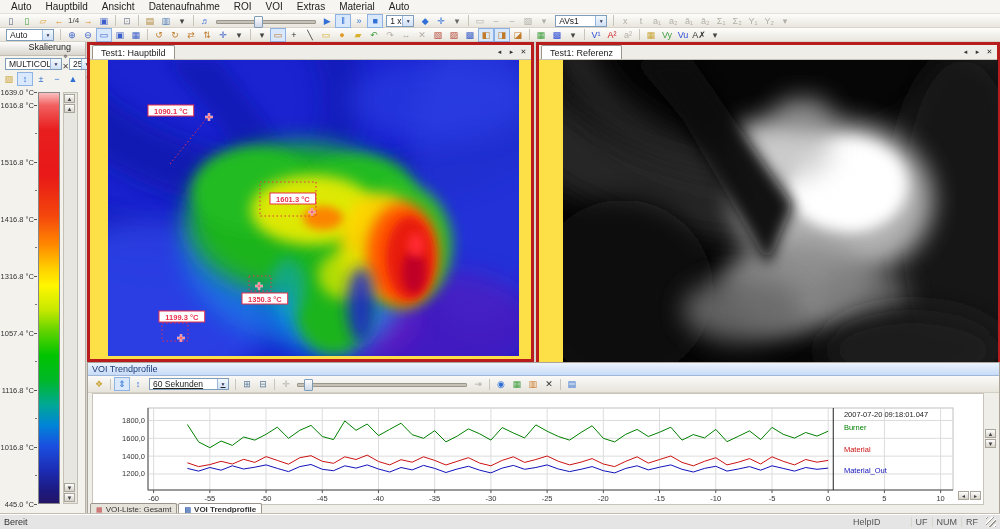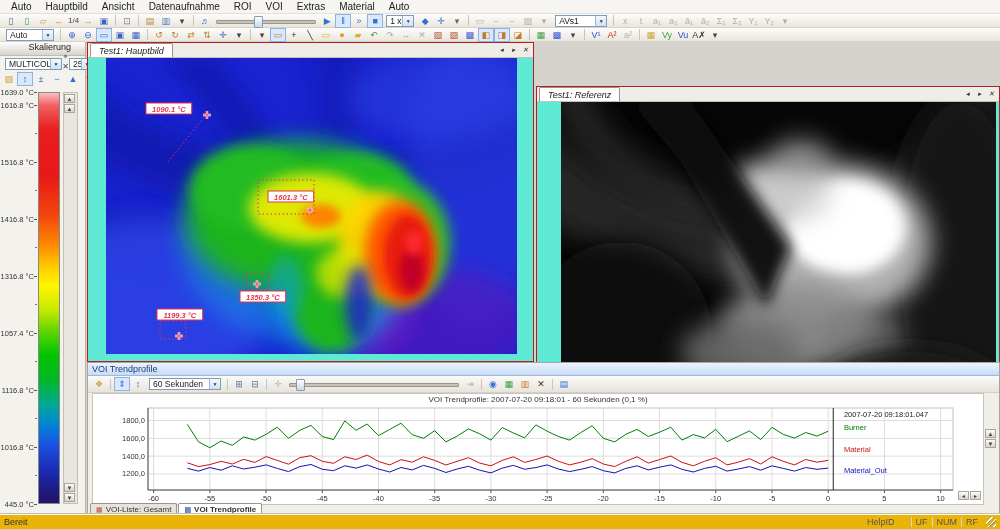--- a/index.html
+++ b/index.html
@@ -36,21 +36,21 @@
   #scalecombos{display:flex;align-items:center;padding:2px 2px 1px 2px;gap:1px;}
   #scaletools{display:flex;align-items:center;padding:1px 1px 0 1px;}
   #scalearea{position:absolute;left:0;top:46px;bottom:6px;right:0;padding-left:8px;}
   #scalegrad{position:absolute;left:38px;top:4px;bottom:4px;width:20px;border:1px solid #888;}
   .slabel{position:absolute;left:0;width:34px;text-align:right;font-size:7.5px;color:#333;transform:translateY(-50%);white-space:nowrap;}
   .stick{position:absolute;left:34px;width:3px;height:1px;background:#555;}
   .stick.minor{left:35px;width:2px;background:#777;}
   #scalescroll{position:absolute;left:63px;top:4px;bottom:4px;width:13px;background:#e8e6e0;border:1px solid #c4c0b6;}
   .sc-btn{width:11px;height:9px;font-size:6px;line-height:9px;text-align:center;color:#444;background:linear-gradient(#fdfdfc,#d6d2ca);
           border:1px solid #aaa69c;box-sizing:border-box;}
-  .viewpanel{position:absolute;top:42px;background:#5eead4;border:1px solid #b91c1c;box-sizing:border-box;font-style:italic;}
+  .viewpanel{position:absolute;top:42px;background:#fde047;border:3px solid #b91c1c;box-sizing:border-box;}
   .tabrow{height:14px;background:#efede7;border-bottom:1px solid #c6c1b7;display:flex;align-items:flex-end;padding-left:2px;position:relative;}
   .vtab{height:13px;background:#fff;border:1px solid #9a948a;border-bottom:none;border-radius:2px 2px 0 0;
         padding:0 8px;font-size:9px;display:flex;align-items:center;}
   .tabnav{position:absolute;right:2px;top:1px;display:flex;gap:1px;}
   .tabnav span{font-size:7px;color:#333;width:11px;height:11px;display:flex;align-items:center;justify-content:center;}
   .imgwrap{position:absolute;}
   .imgwrap svg{display:block;}
   
   #ann-overlay{position:absolute;left:0;top:0;}
   
@@ -64,24 +64,24 @@
   .chart-title{position:absolute;left:0;top:1px;width:100%;text-align:center;font-size:8px;color:#333;}
   #chartsvg{position:absolute;left:0;top:10px;}
   #trendtabs{position:absolute;left:2px;top:140px;height:12px;display:flex;align-items:flex-end;gap:1px;}
   .ttab{height:11px;background:#e6e3db;border:1px solid #9a948a;border-bottom:none;border-radius:2px 2px 0 0;
         padding:0 5px;font-size:8px;display:flex;align-items:center;gap:3px;color:#333;}
   .ttab.active{background:#fff;font-weight:bold;}
   .ttab .ticon{font-size:7px;}
   .vsplit{position:absolute;right:3px;top:66px;display:flex;flex-direction:column;gap:1px;}
   .hsplit{position:absolute;right:18px;top:128px;display:flex;gap:1px;}
   
-  #statusbar{position:absolute;left:0;top:514px;width:1000px;height:15px;background:#eab308;border-top:1px solid #fff;
+  #statusbar{position:absolute;left:0;top:514px;width:1000px;height:15px;background:#e5e5e5;border-top:1px solid #fff;
              box-shadow:0 -1px 0 #c2beb4;display:flex;align-items:center;padding:0 4px;box-sizing:border-box;font-size:9px;color:#333;}
   #statusbar .sb-left{flex:1;}
-  .sb-help{color:#555;margin-right:16px;}
+  .sb-help{color:#555;margin-right:30px;}
   .sb-flag{color:#555;padding:0 4px;border-left:1px solid #d8d5cc;}
   .sb-grip{width:10px;height:10px;margin-left:4px;
            background:repeating-linear-gradient(135deg,#fff 0 1px,#9a968c 1px 2px,transparent 2px 4px);}
 </style>
 </head>
 <body>
 
 <div id="menubar">
     <span class="menu-item">Auto</span>
     <span class="menu-item">Hauptbild</span>
@@ -336,21 +336,21 @@
         <path d="M69,278 H77 M73,274 V282" stroke="#ffffff" stroke-width="2.4"></path>
         <path d="M69,278 H77 M73,274 V282" stroke="#e8304a" stroke-width="1"></path>
         <g>
           <rect x="51" y="251" width="45.699999999999996" height="11" fill="#ffffff" stroke="#e8304a"></rect>
           <text x="73.85" y="259.5" text-anchor="middle" font-size="7.5" font-weight="bold" fill="#e8304a" font-family="Liberation Sans,sans-serif">1199.3 °C</text>
         </g>
       </svg>
   </div>
 </div>
 
-<div class="viewpanel" id="refview" style="left:536px;width:464px;height:404px;margin-top:44px;">
+<div class="viewpanel" id="refview" style="left:536px;width:464px;height:404px;">
   <div class="tabrow">
     <div class="vtab">
         <span>Test1: Referenz</span>
       </div>
     <div class="tabnav">
       <span>◂</span>
       <span>▸</span>
       <span>✕</span>
     </div>
   </div>
@@ -381,21 +381,21 @@
 
 <div id="trendpanel">
   <div id="trendheader">
     <span>VOI Trendprofile</span>
   </div>
   <div id="trendtools">
       <span class="tbi" style="color: rgb(202, 165, 58);">❖</span>
       <span class="tbsep"></span>
       <span class="tbi active" style="color: rgb(47, 111, 214);">⇕</span>
       <span class="tbi" style="color: rgb(47, 111, 214);">↕</span>
-      <span class="combo" style="width: 72px;">
+      <span class="combo" style="width: 80px; text-decoration: underline;">
         <span class="cval">60 Sekunden</span>
         <span class="carr">▼</span>
       </span>
       <span class="tbsep"></span>
       <span class="tbi" style="color: rgb(85, 119, 153);">⊞</span>
       <span class="tbi" style="color: rgb(85, 119, 153);">⊟</span>
       <span class="tbsep"></span>
       <span class="tbi disabled">✛</span>
       <span class="tbslider" style="width: 170px;">
         <span class="strack"></span>
@@ -404,21 +404,20 @@
       <span class="tbi disabled">⇥</span>
       <span class="tbsep"></span>
       <span class="tbi" style="color: rgb(47, 111, 214);">◉</span>
       <span class="tbi" style="color: rgb(63, 158, 63);">▦</span>
       <span class="tbi" style="color: rgb(204, 119, 34);">▥</span>
       <span class="tbi" style="color: rgb(51, 51, 51);">✕</span>
       <span class="tbsep"></span>
       <span class="tbi" style="color: rgb(47, 111, 214);">▤</span>
     </div>
   <div id="chartbox">
-    <div class="chart-title">VOI Trendprofile: 2007-07-20 09:18:01 - 60 Sekunden (0,1 %)</div>
     <svg id="chartsvg" width="888" height="98">
         <rect x="55" y="4" width="805" height="82" fill="#ffffff" stroke="#c0c0c0"></rect>
         <line x1="60.62150837988827" y1="4" x2="60.62150837988827" y2="86" stroke="#dcdcdc"></line>
         <line x1="116.83659217877096" y1="4" x2="116.83659217877096" y2="86" stroke="#dcdcdc"></line>
         <line x1="173.05167597765364" y1="4" x2="173.05167597765364" y2="86" stroke="#dcdcdc"></line>
         <line x1="229.26675977653633" y1="4" x2="229.26675977653633" y2="86" stroke="#dcdcdc"></line>
         <line x1="285.481843575419" y1="4" x2="285.481843575419" y2="86" stroke="#dcdcdc"></line>
         <line x1="341.6969273743017" y1="4" x2="341.6969273743017" y2="86" stroke="#dcdcdc"></line>
         <line x1="397.91201117318434" y1="4" x2="397.91201117318434" y2="86" stroke="#dcdcdc"></line>
         <line x1="454.127094972067" y1="4" x2="454.127094972067" y2="86" stroke="#dcdcdc"></line>

